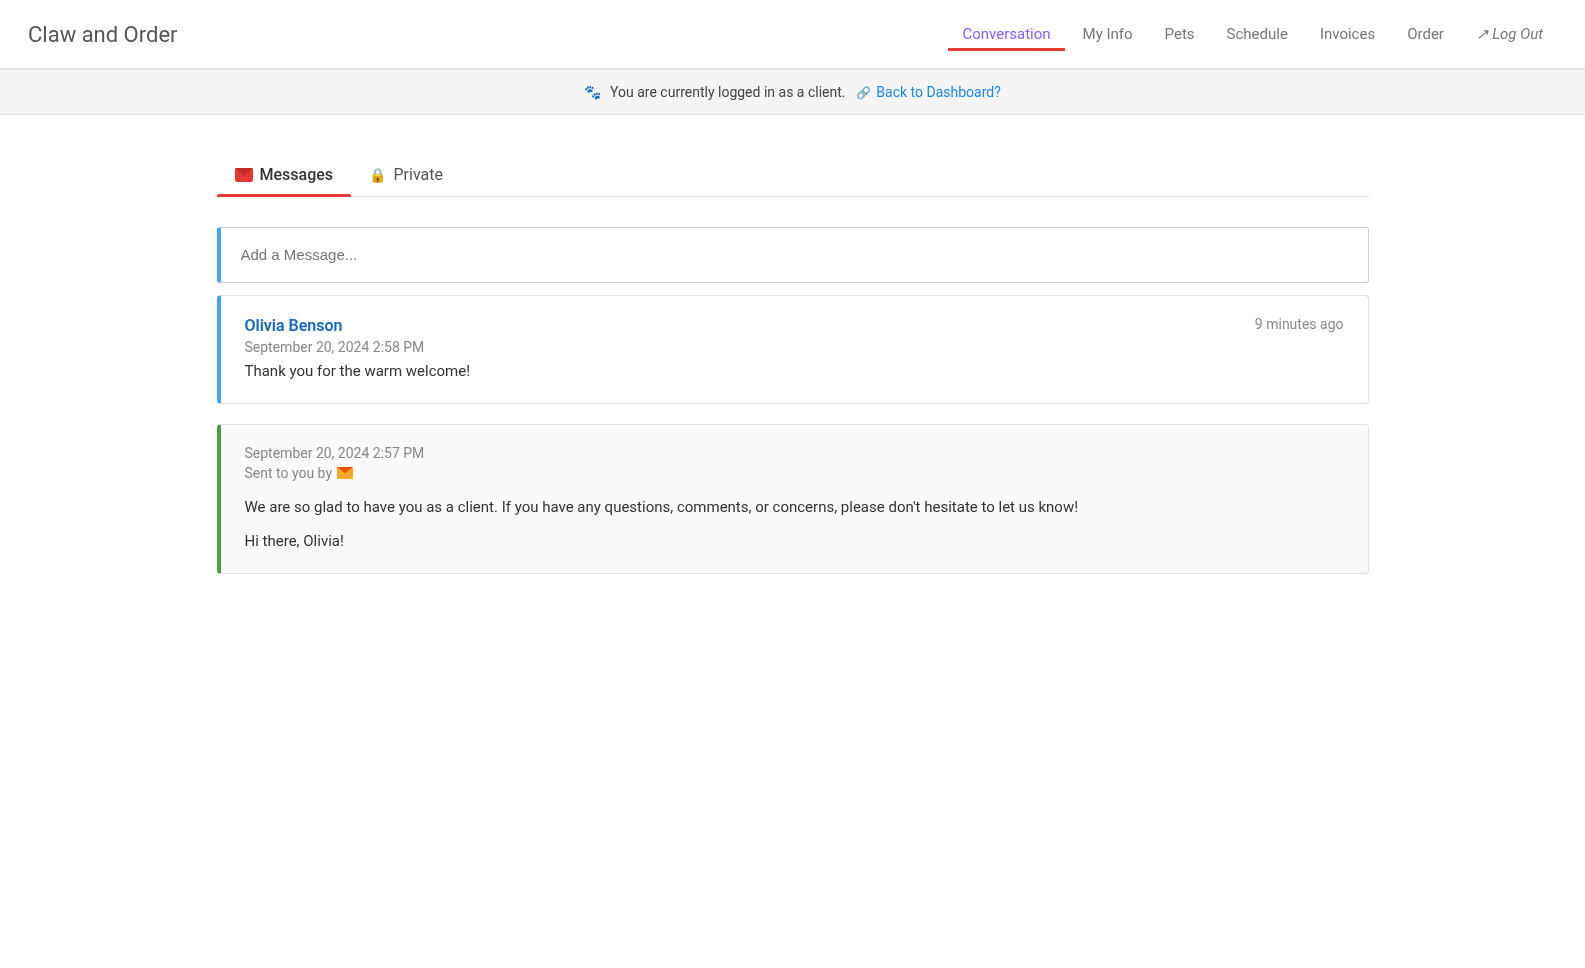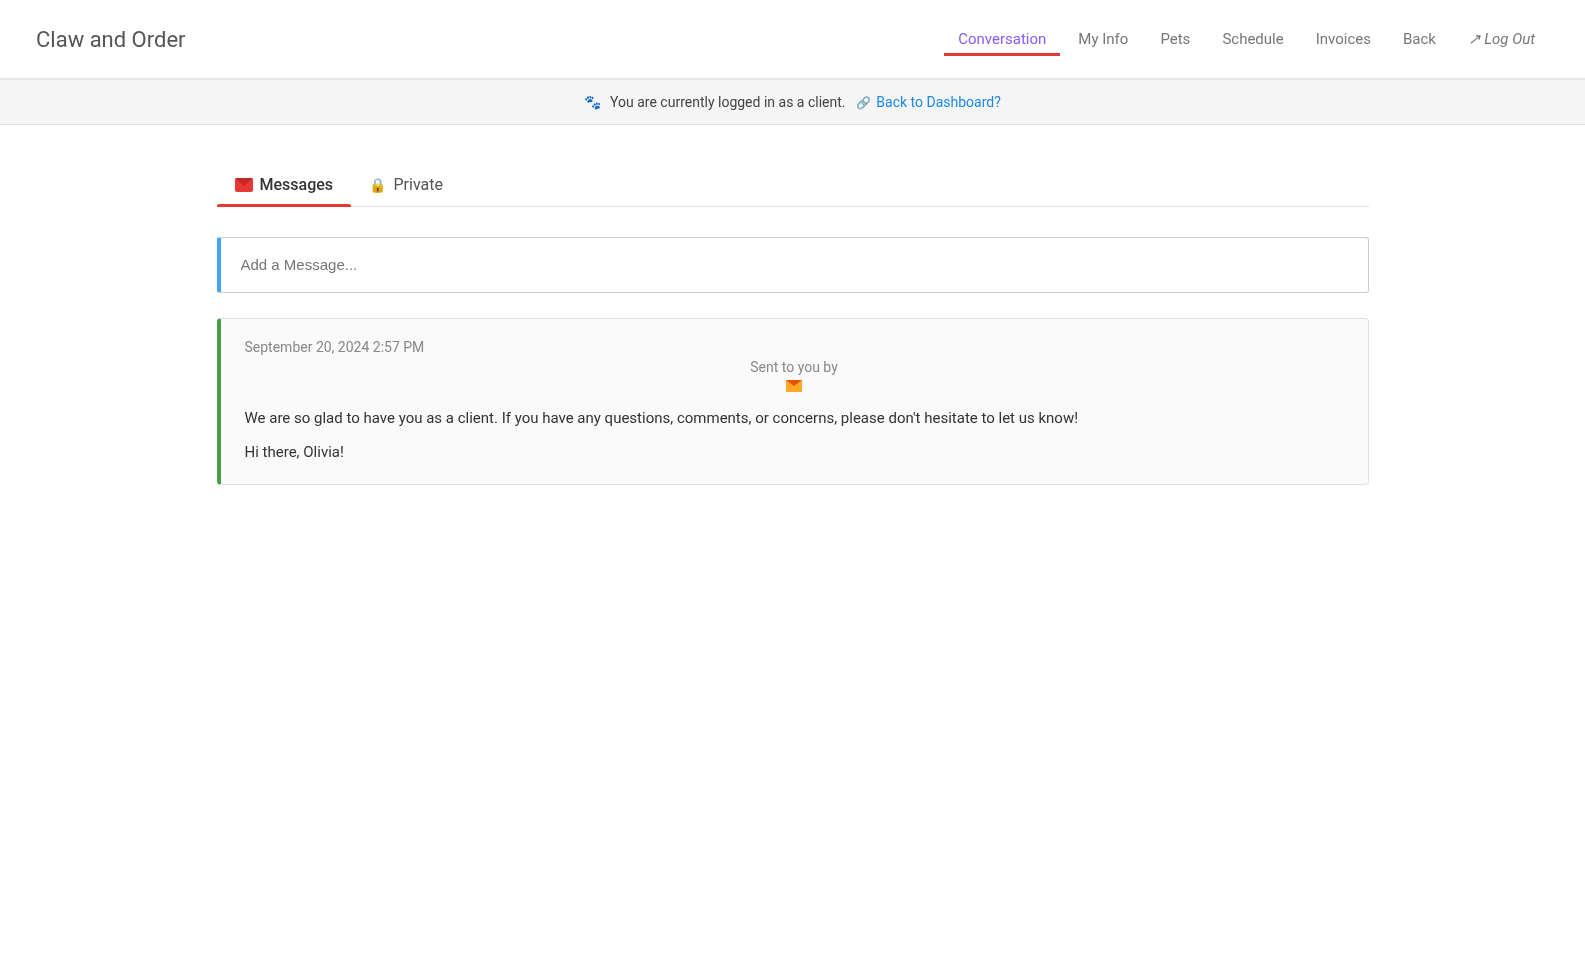--- a/index.html
+++ b/index.html
@@ -12,22 +12,22 @@
       font-family: -apple-system, BlinkMacSystemFont, 'Segoe UI', Roboto, Helvetica, Arial, sans-serif;
       background: #fff;
       color: #333;
       font-size: 15px;
     }
 
     
     .navbar {
       display: flex;
       align-items: center;
-      padding: 0 36px;
-      height: 80px;
+      padding: 0 28px;
+      height: 70px;
       border-bottom: 2px solid #e5e5e5;
       position: relative;
     }
 
     .navbar-brand {
       font-size: 22px;
       color: #555;
       font-weight: 400;
       margin-right: auto;
     }
@@ -149,21 +149,21 @@
       font-size: 14px;
       color: #888;
     }
 
     
     .message-input-box {
       border: 1px solid #ccc;
       border-left: 4px solid #42a5f5;
       border-radius: 3px;
       padding: 18px 20px;
-      margin-bottom: 25px;
+      margin-bottom: 12px;
       cursor: text;
     }
 
     .message-input-box input {
       border: none;
       outline: none;
       width: 100%;
       font-size: 15px;
       color: #aaa;
       background: transparent;
@@ -211,21 +211,20 @@
       margin-bottom: 4px;
     }
 
     .message-sent-by {
       color: #888;
       font-size: 14px;
       margin-bottom: 14px;
       display: flex;
       align-items: center;
       gap: 5px;
-      flex-direction: column;
     }
 
     .envelope-icon {
       display: inline-block;
       width: 16px;
       height: 12px;
       background: #ffa726;
       border-radius: 1px;
       position: relative;
       vertical-align: middle;
@@ -275,21 +274,21 @@
     <li>
       <a href="#">Pets</a>
     </li>
     <li>
       <a href="#">Schedule</a>
     </li>
     <li>
       <a href="#">Invoices</a>
     </li>
     <li>
-      <a href="#">Back</a>
+      <a href="#">Order</a>
     </li>
     <li>
       <a href="#" class="logout-link">
         <span>↗</span>
         <span>Log Out</span>
       </a>
     </li>
   </ul>
 </nav>
 
@@ -313,20 +312,30 @@
     <a href="#" class="tab">
       <span class="tab-icon-lock">🔒</span>
       <span>Private</span>
     </a>
   </div>
 
   <div class="message-input-box">
     <input type="text" placeholder="Add a Message..." style="">
   </div>
 
+  <div class="message-card user-msg">
+    <div class="message-header">
+      <span class="message-sender-name">Olivia Benson</span>
+      <span class="message-timestamp">9 minutes ago</span>
+    </div>
+    <div class="message-date">September 20, 2024 2:58 PM</div>
+    <div class="message-body">
+      <p>Thank you for the warm welcome!</p>
+    </div>
+  </div>
 
   <div class="message-card service-msg">
     <div class="message-date">September 20, 2024 2:57 PM</div>
     <div class="message-sent-by">
       <span>Sent to you by</span>
       <span class="envelope-icon"></span>
     </div>
     <div class="message-body">
       <p>We are so glad to have you as a client. If you have any questions, comments, or concerns, please don't hesitate to let us know!</p>
       <p>Hi there, Olivia!</p>

